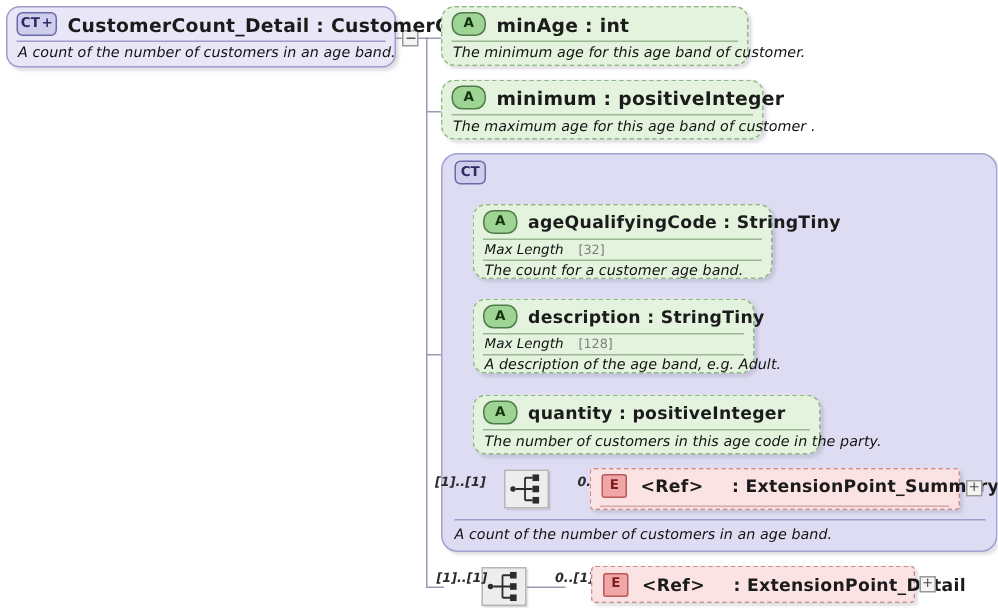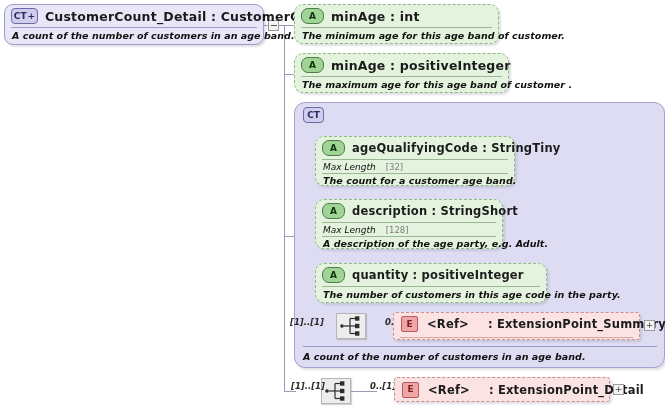--- a/index.html
+++ b/index.html
@@ -59,21 +59,21 @@
     background:#f0a6a6;color:#7c1f1f;
   }
   .plusglyph{font-size:9px;font-weight:bold;line-height:1;}
 
   
   .sep{height:1px;background:#9e9ccb;margin:0 6px;}
   .sep-green{height:1px;background:#9bb894;margin:0 6px;}
   .sep-pink{height:1px;background:#d7a6a6;margin:0 6px;}
   .desc{
     font-size:9.5px;font-style:italic;color:#111;padding:2px 7px 0 7px;
-    white-space:nowrap;letter-spacing:.05px;font-weight:bold;
+    white-space:nowrap;letter-spacing:.05px;
   }
   .facet{
     font-size:9px;font-style:italic;color:#111;padding:2px 7px 1px 7px;
     white-space:nowrap;display:flex;gap:10px;align-items:baseline;text-align:center;
   }
   .facet .val{font-style:normal;color:#7d7d7d;font-size:8.5px;}
 
   
   .vline{position:absolute;width:1px;background:#9b9ab5;}
   .hline{position:absolute;height:1px;background:#9b9ab5;}
@@ -153,21 +153,21 @@
       <span class="badge badge-a" data-name="attribute-badge-icon">A</span>
       <span class="hdr-title" data-name="attribute-minage-title">minAge   : int</span>
     </div>
     <div class="sep-green" data-name="attribute-minage-separator"></div>
     <div class="desc" data-name="attribute-minage-description">The minimum age for this age band of customer.</div>
   </div>
 
   <div class="node box-attr shadow" style="left:294px;top:53px;width:215px;height:40px;" data-name="attribute-maxage-box">
     <div class="hdr" data-name="attribute-maxage-header">
       <span class="badge badge-a" data-name="attribute-badge-icon">A</span>
-      <span class="hdr-title" data-name="attribute-maxage-title">minAge  : positiveInteger</span>
+      <span class="hdr-title" data-name="attribute-maxage-title">minimum  : positiveInteger</span>
     </div>
     <div class="sep-green" data-name="attribute-maxage-separator"></div>
     <div class="desc" data-name="attribute-maxage-description">The maximum age for this age band of customer .</div>
   </div>
 
   <div class="node box-ct-group shadow" style="left:294px;top:102px;width:371px;height:266px;" data-name="complextype-customercount-box">
 
     <div class="hdr" style="height:24px;padding-left:8px;gap:8px;" data-name="complextype-customercount-header">
       <span class="badge badge-ct plain" data-name="complextype-badge-icon">CT</span>
     </div>
@@ -182,29 +182,29 @@
         <span data-name="facet-label">Max Length</span>
         <span class="val" data-name="facet-value">[32]</span>
       </div>
       <div class="sep-green" data-name="attribute-agequalifyingcode-separator-bottom"></div>
       <div class="desc" style="padding-top:1px;" data-name="attribute-agequalifyingcode-description">The count for a customer age band.</div>
     </div>
 
     <div class="node box-attr shadow" style="left:20px;top:96px;width:188px;height:50px;" data-name="attribute-description-box">
       <div class="hdr" data-name="attribute-description-header">
         <span class="badge badge-a" data-name="attribute-badge-icon">A</span>
-        <span class="hdr-title small" data-name="attribute-description-title">description : StringShort</span>
+        <span class="hdr-title small" data-name="attribute-description-title">description : StringTiny</span>
       </div>
       <div class="sep-green" data-name="attribute-description-separator-top"></div>
       <div class="facet" data-name="attribute-description-facet">
         <span data-name="facet-label">Max Length</span>
         <span class="val" data-name="facet-value">[128]</span>
       </div>
       <div class="sep-green" data-name="attribute-description-separator-bottom"></div>
-      <div class="desc" style="padding-top:1px;" data-name="attribute-description-description">A description of the age party, e.g. Adult.</div>
+      <div class="desc" style="padding-top:1px;" data-name="attribute-description-description">A description of the age band, e.g. Adult.</div>
     </div>
 
     <div class="node box-attr shadow" style="left:20px;top:160px;width:232px;height:40px;" data-name="attribute-quantity-box">
       <div class="hdr" data-name="attribute-quantity-header">
         <span class="badge badge-a" data-name="attribute-badge-icon">A</span>
         <span class="hdr-title small" data-name="attribute-quantity-title">quantity  : positiveInteger</span>
       </div>
       <div class="sep-green" data-name="attribute-quantity-separator"></div>
       <div class="desc" data-name="attribute-quantity-description">The number of customers in this age code in the party.</div>
     </div>

